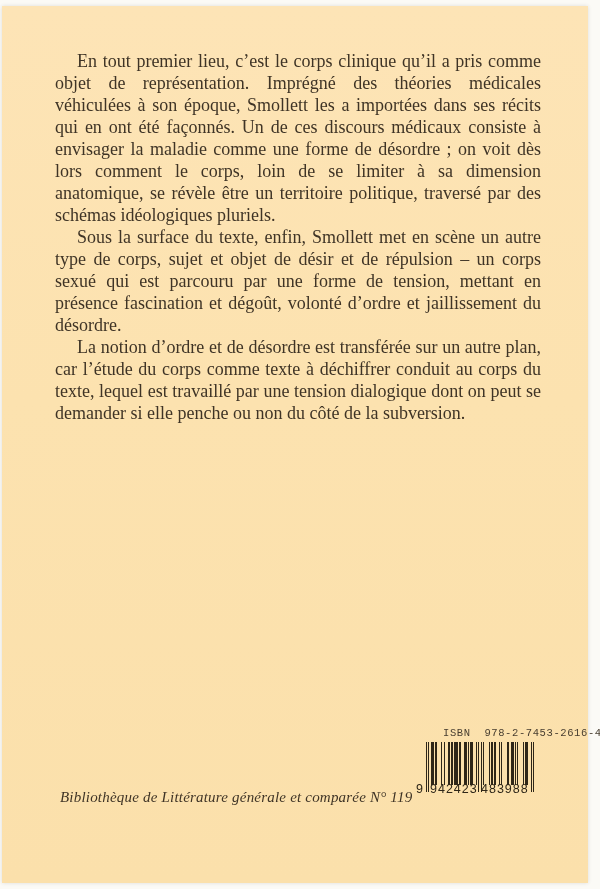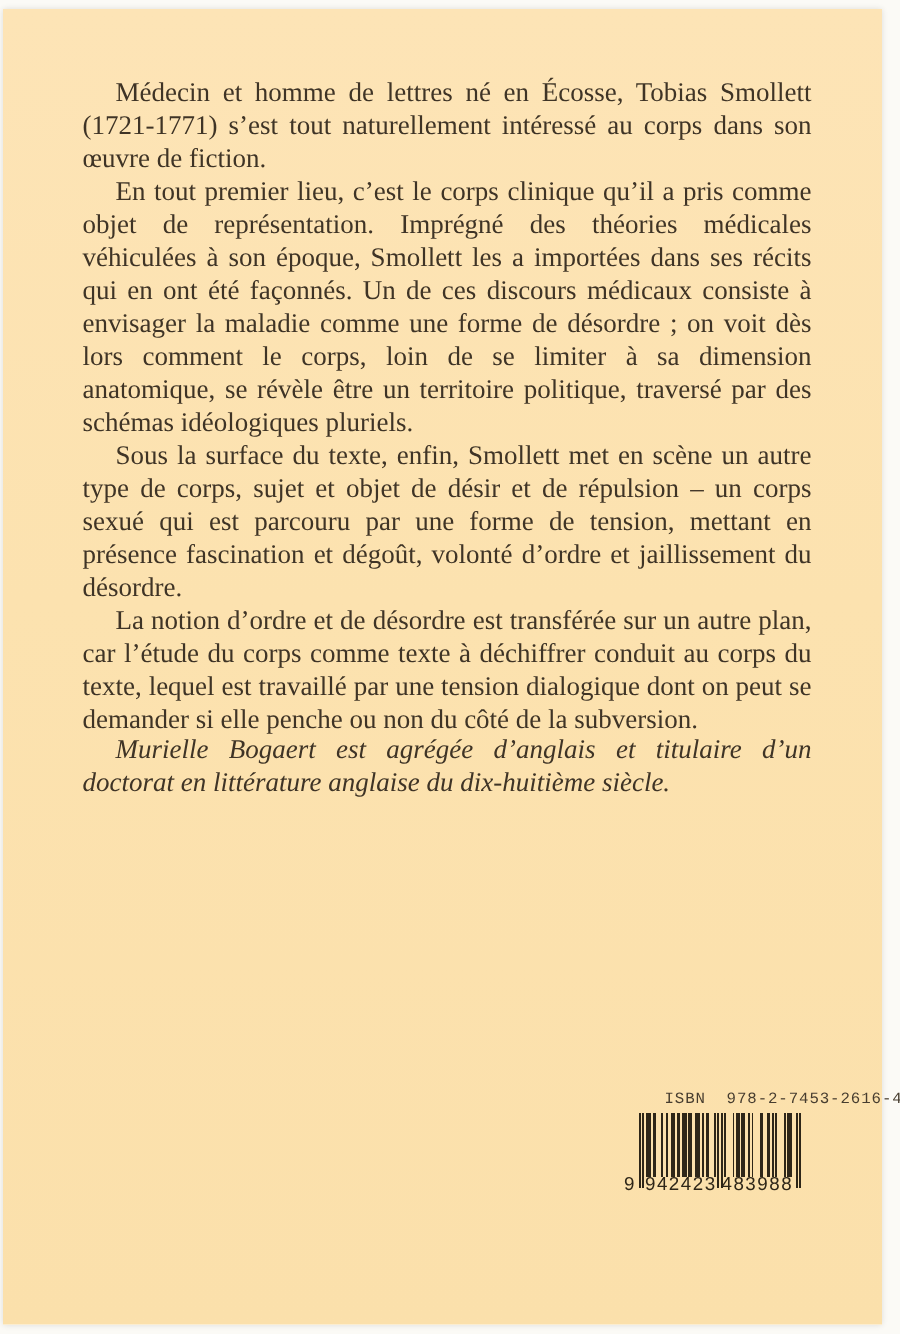--- a/index.html
+++ b/index.html
@@ -97,28 +97,27 @@
   .dg1 { left: 4px;  width: 47px; text-align: center; letter-spacing: 1px; }
   .dg2 { left: 55px; width: 47px; text-align: center; letter-spacing: 1px; }
 </style>
 </head>
 <body>
 
 <div class="page">
   <div class="cover">
 
     <div class="text-block" style="color: rgb(63, 52, 38);">
-      <p>Médecin et homme de lettres né en Écosse, Tobias Smollett (1721-1771) s’est tout naturellement intéressé au corps dans son œuvre de fiction.</p>
       <p>En tout premier lieu, c’est le corps clinique qu’il a pris comme objet de représentation. Imprégné des théories médicales véhiculées à son époque, Smollett les a importées dans ses récits qui en ont été façonnés. Un de ces discours médicaux consiste à envisager la maladie comme une forme de désordre ; on voit dès lors comment le corps, loin de se limiter à sa dimension anatomique, se révèle être un territoire politique, traversé par des schémas idéologiques pluriels.</p>
       <p>Sous la surface du texte, enfin, Smollett met en scène un autre type de corps, sujet et objet de désir et de répulsion – un corps sexué qui est parcouru par une forme de tension, mettant en présence fascination et dégoût, volonté d’ordre et jaillissement du désordre.</p>
       <p>La notion d’ordre et de désordre est transférée sur un autre plan, car l’étude du corps comme texte à déchiffrer conduit au corps du texte, lequel est travaillé par une tension dialogique dont on peut se demander si elle penche ou non du côté de la subversion.</p>
     </div>
 
-    <div class="bio" style="color: rgb(63, 52, 38);">Murielle Bogaert est agrégée d’anglais et titulaire d’un doctorat en littérature anglaise du dix-huitième siècle.</div>
 
+    <div class="series" style="color: rgb(63, 52, 38);">Bibliothèque de Littérature générale et comparée N° 119</div>
 
     <div class="barcode">
       <div class="isbn">ISBN  978-2-7453-2616-4</div>
       <div class="bars">
         <svg id="barcode-svg" viewBox="0 0 95 50" preserveAspectRatio="none" shape-rendering="crispEdges">
             <rect x="0" y="0" width="1" height="50" fill="#2e2618"></rect>
             <rect x="2" y="0" width="1" height="50" fill="#2e2618"></rect>
             <rect x="4" y="0" width="1" height="42.5" fill="#2e2618"></rect>
             <rect x="5" y="0" width="1" height="42.5" fill="#2e2618"></rect>
             <rect x="6" y="0" width="1" height="42.5" fill="#2e2618"></rect>

